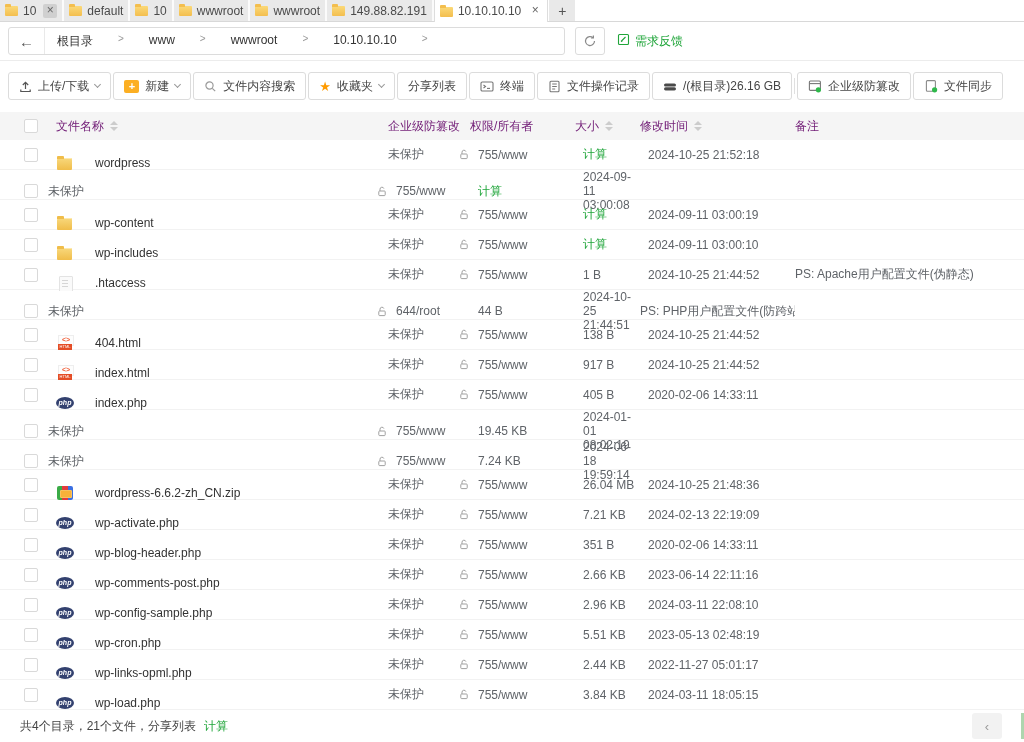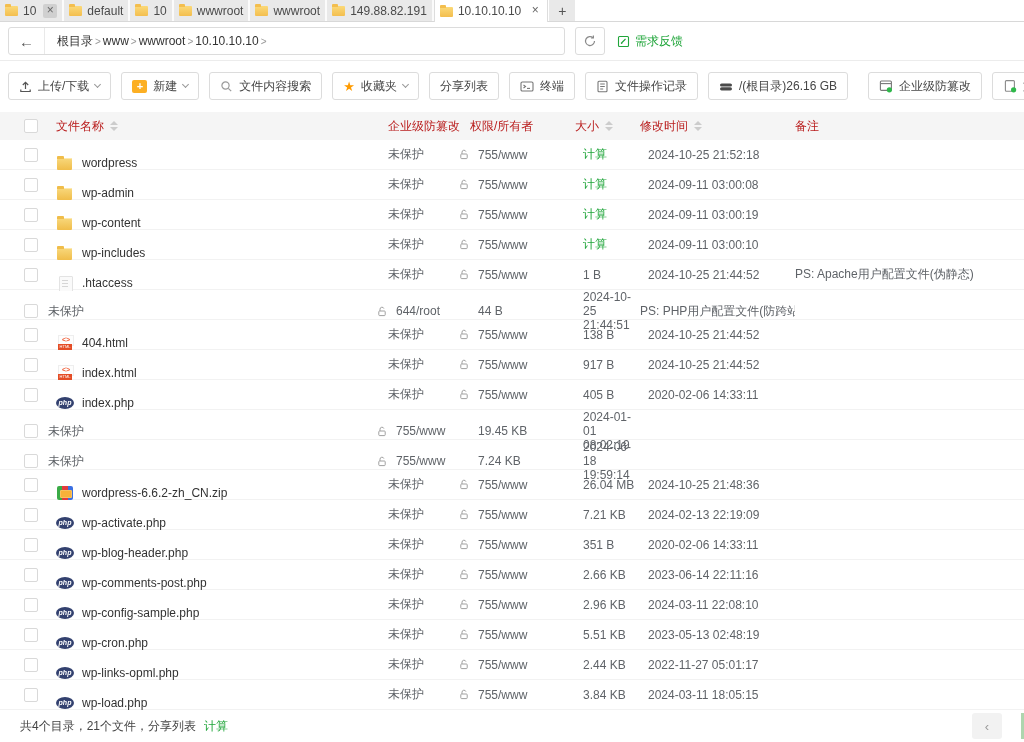--- a/index.html
+++ b/index.html
@@ -22,52 +22,52 @@
   .folder-glyph { width:13px; height:10px; background:linear-gradient(#fbd978,#f3be4e); border-radius:1px;
                   position:relative; flex:none; margin-top:1px; }
   .folder-glyph::before { content:""; position:absolute; top:-2px; left:0; width:6px; height:3px;
                   background:#f3be4e; border-radius:1px 1px 0 0; }
 
   
   .navbar { height:38px; display:flex; align-items:center; padding:0 8px; }
   .bc-box { width:557px; height:28px; border:1px solid #dcdcdc; border-radius:3px; display:flex; align-items:center; background:#fff; }
   .back-btn { width:36px; height:100%; display:flex; align-items:center; justify-content:center;
               border-right:1px solid #e9e9e9; color:#555; font-size:15px; }
-  .crumbs { display:flex; align-items:center; gap:2px; padding:0 12px; color:#333; }
+  .crumbs { display:flex; align-items:flex-start; gap:25px; padding:0 12px; color:#333; }
   .crumb { cursor:pointer; }
   .crumb-sep { color:#999; font-size:10px; }
   .refresh-btn { width:30px; height:28px; border:1px solid #dcdcdc; border-radius:3px; margin-left:10px;
                  display:flex; align-items:center; justify-content:center; background:#fff; }
-  .feedback { display:flex; align-items:center; gap:5px; margin-left:12px; color:#20a53a; cursor:pointer; }
+  .feedback { display:flex; gap:5px; margin-left:12px; color:#20a53a; cursor:pointer; }
 
   .hr { height:1px; background:#ececec; }
 
   
-  .toolbar { padding:11px 8px 12px 8px; display:flex; align-items:center; gap:10px; }
+  .toolbar { padding:11px 8px 12px 8px; display:flex; align-items:center; gap:2px; }
   .tbtn { height:28px; border:1px solid #dcdcdc; border-radius:3px; background:#fff; display:inline-flex;
           align-items:center; gap:6px; padding:0 10px; color:#454545; white-space:nowrap; cursor:pointer; }
   .chev { width:5px; height:5px; border-right:1px solid #999; border-bottom:1px solid #999;
           transform:rotate(45deg); margin-top:-3px; }
   .tdivider { width:1px; height:16px; background:#e0e0e0; }
   .newfolder-glyph { width:15px; height:13px; background:#fcaf23; border-radius:2px; color:#fff;
           font-weight:bold; font-size:11px; line-height:12px; text-align:center; }
   .star-glyph { color:#ff9b00; font-size:13px; line-height:13px; }
 
   
   .grid { display:grid; grid-template-columns:48px 340px 82px 105px 65px 155px 1fr; align-items:center; }
-  .thead { height:28px; background:#f5f5f5; color:#b91c1c; }
+  .thead { height:28px; background:#f5f5f5; color:#701a75; }
   .checkbox { width:14px; height:14px; border:1px solid #d9d9d9; border-radius:2px; background:#fff; margin-left:24px; cursor:pointer; }
   .h-name { display:flex; align-items:center; padding-left:8px; }
   .sort { display:inline-flex; flex-direction:column; margin-left:6px; gap:2px; }
   .sort i { display:block; width:0; height:0; border-left:4px solid transparent; border-right:4px solid transparent; }
   .sort .up { border-bottom:4px solid #ccc; }
   .sort .dn { border-top:4px solid #ccc; }
 
   .trow { height:30px; border-bottom:1px solid #f2f2f2; }
-  .fname { display:flex; align-items:center; gap:8px; padding-left:8px; color:#333; overflow:hidden;margin-top:16px; }
+  .fname { display:flex; align-items:center; gap:21px; padding-left:8px; color:#333; overflow:hidden;margin-top:16px; }
   .fname .nm { cursor:pointer; }
   .c-tamper { display:flex; align-items:center; gap:4px; color:#5f6368; cursor:pointer;justify-content:space-between; }
   .c-perm, .c-size, .c-time { color:#5f6368;margin-left:8px; }
   .c-remark { color:#5f6368; overflow:hidden; white-space:nowrap; }
   .green-link { color:#20a53a !important; cursor:pointer; }
 
   
   .file-icon { width:18px; height:16px; position:relative; flex:none; display:flex; align-items:center; justify-content:center; }
   .icon-folder::before { content:""; position:absolute; left:1px; top:3px; width:15px; height:12px;
        background:linear-gradient(#f8d87c,#f0bd4a); border-radius:1px; box-shadow:inset 0 1px 0 #fce9b0; }
@@ -290,24 +290,20 @@
         <rect x="1.8" y="5" width="6.4" height="4.6" rx="0.8" fill="none" stroke="#a0a0a0" stroke-width="1"></rect>
       </svg>
     </span>
     <span class="c-perm">755/www</span>
     <span class="c-size green-link">计算</span>
     <span class="c-time">2024-10-25 21:52:18</span>
     <span class="c-remark"></span>
   </div>
     <div class="grid trow">
     <span class="checkbox"></span>
-    <span class="fname">
-      <span class="file-icon icon-folder"></span>
-      <span class="nm">wp-admin</span>
-    </span>
     <span class="c-tamper">
       <span>未保护</span>
       <svg class="ic" width="11" height="11" viewBox="0 0 11 11">
         <path d="M3 5 V3.2 a2 2 0 0 1 3.9 -0.6" fill="none" stroke="#a0a0a0" stroke-width="1"></path>
         <rect x="1.8" y="5" width="6.4" height="4.6" rx="0.8" fill="none" stroke="#a0a0a0" stroke-width="1"></rect>
       </svg>
     </span>
     <span class="c-perm">755/www</span>
     <span class="c-size green-link">计算</span>
     <span class="c-time">2024-09-11 03:00:08</span>

